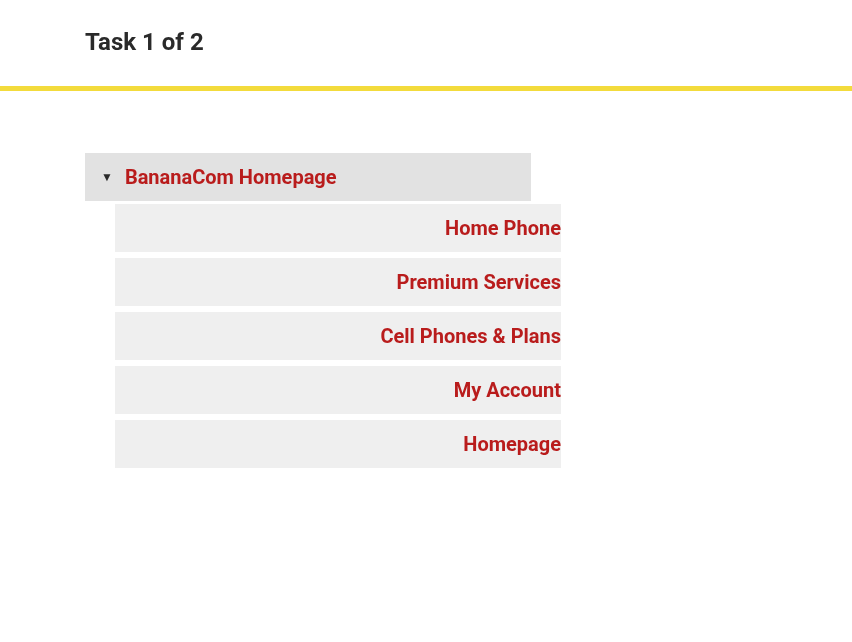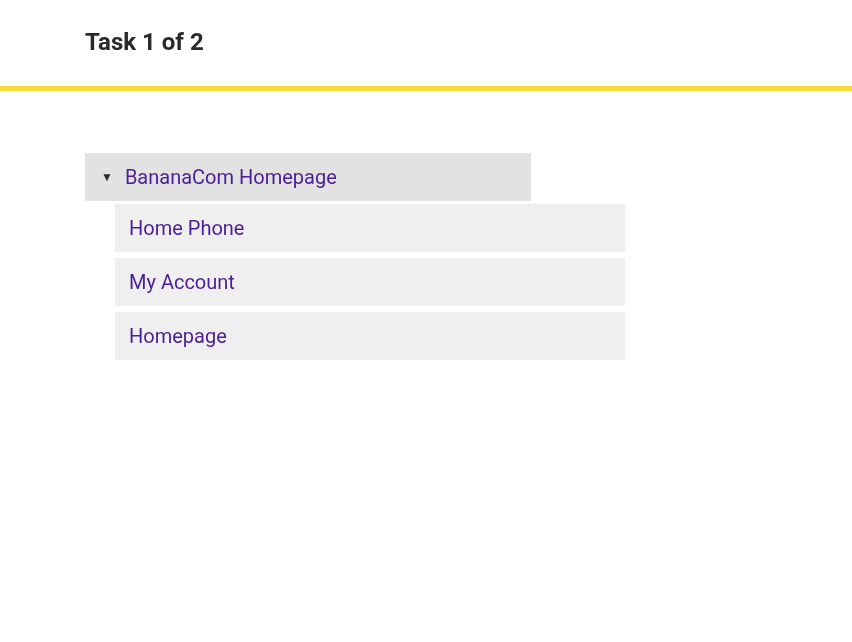--- a/index.html
+++ b/index.html
@@ -42,52 +42,59 @@
       align-items: center;
       background: #e2e2e2;
       height: 48px;
       width: 446px;
       padding-left: 16px;
       margin-bottom: 3px;
     }
     .tree-node.child {
       background: #efefef;
       margin-left: 30px;
-      width: 510px;
+      width: 446px;
       padding-left: 14px;
       margin-bottom: 6px;
+      justify-content: flex-end;
     }
     .tree-icon {
       font-size: 12px;
       color: #2a2a2a;
       margin-right: 12px;
       line-height: 1;
     }
     .tree-label {
       font-size: 20px;
-      color: #4c1d95;
-      font-weight: 400;
+      color: #b91c1c;
+      font-weight: 700;
     }
   </style>
 </head>
 <body>
 
 <div class="container">
   <h1 class="task-title">Task 1 of 2</h1>
 </div>
 
 <div class="divider"></div>
 
 <div class="tree-container">
   <div class="tree-node">
     <span class="tree-icon">▼</span>
     <span class="tree-label">BananaCom Homepage</span>
   </div>
   <div class="tree-node child">
     <span class="tree-label">Home Phone</span>
   </div>
   <div class="tree-node child">
+    <span class="tree-label">Premium Services</span>
+  </div>
+  <div class="tree-node child">
+    <span class="tree-label">Cell Phones &amp; Plans</span>
+  </div>
+  <div class="tree-node child">
     <span class="tree-label">My Account</span>
   </div>
   <div class="tree-node child">
     <span class="tree-label">Homepage</span>
   </div>
 </div>
 
 </body></html>

